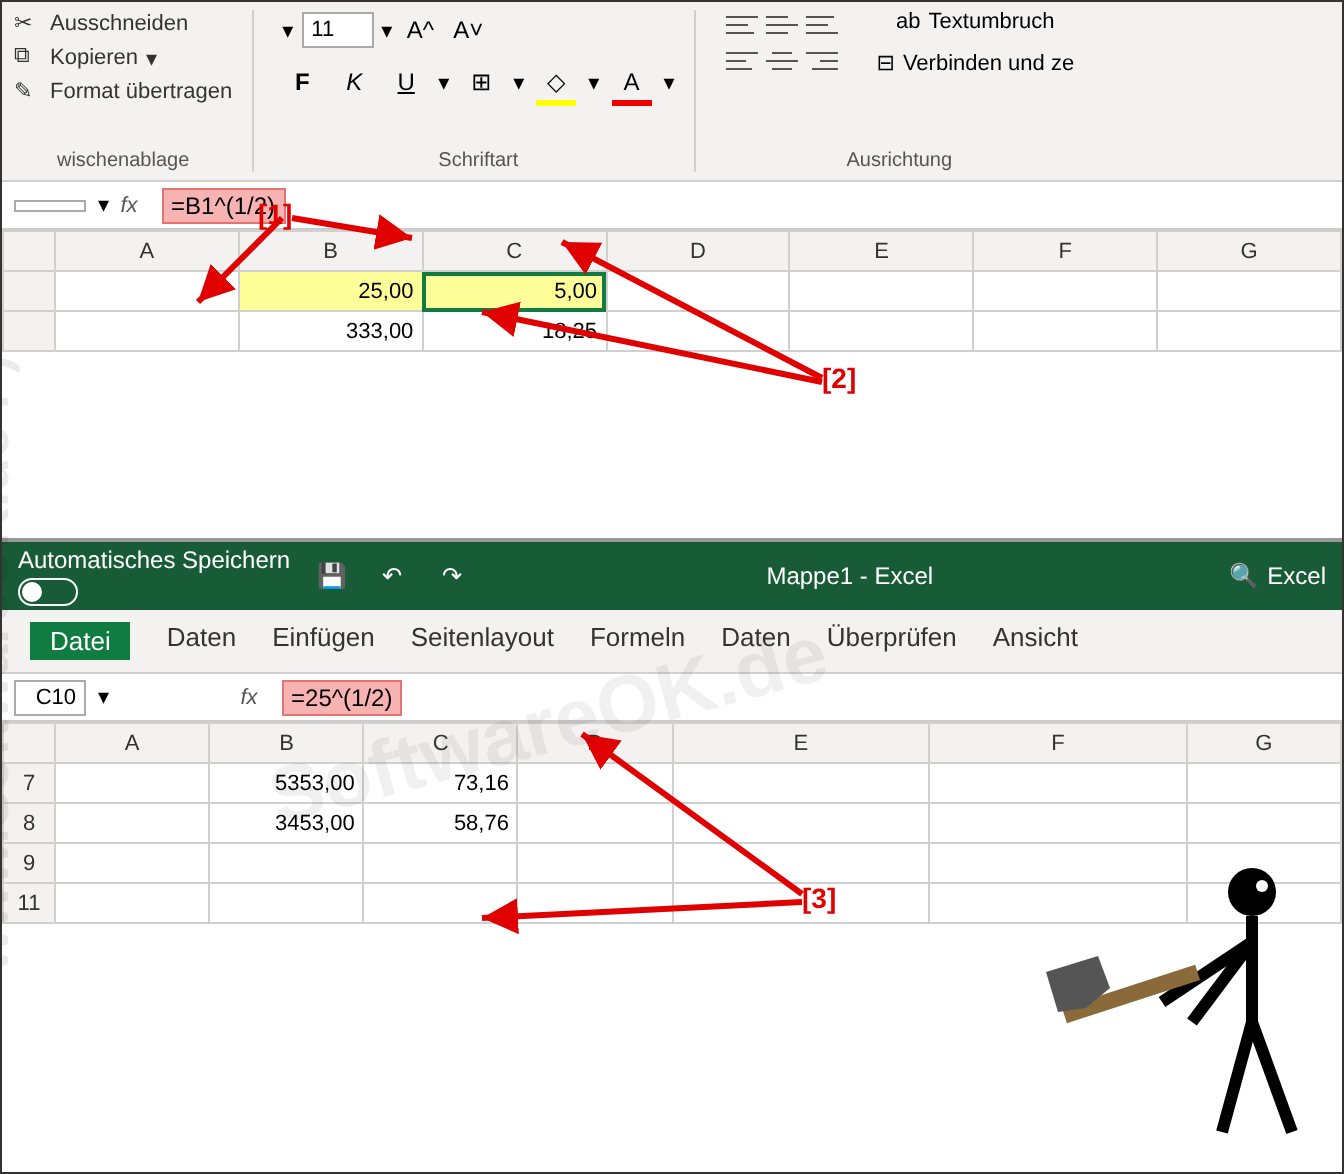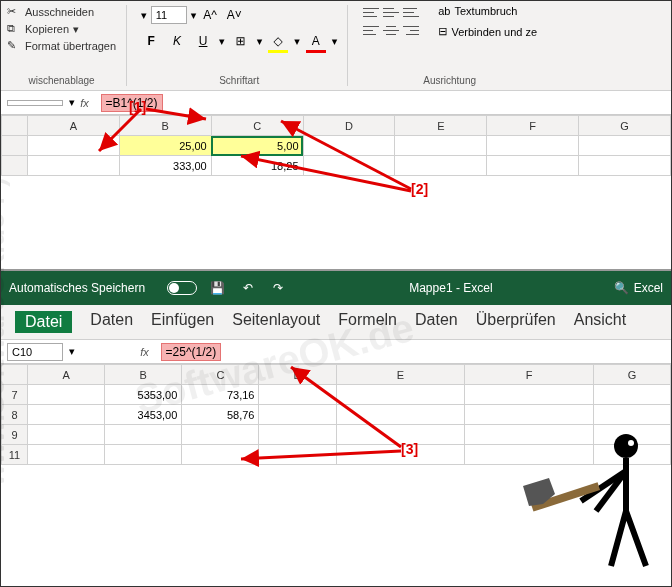--- a/index.html
+++ b/index.html
@@ -39,35 +39,35 @@
 .clip-item .ico { width: 14px; height: 14px; display: inline-block; }
 .font-row1 { display: flex; gap: 4px; align-items: center; }
 .font-name { width: 90px; border: 1px solid #aaa; background: #fff; padding: 2px 4px; font-size: 11px; }
 .font-size { width: 36px; border: 1px solid #aaa; background: #fff; padding: 2px 4px; font-size: 11px; }
 .font-row2 { display: flex; gap: 6px; align-items: center; margin-top: 6px; }
 .fbtn { width: 20px; height: 20px; display: flex; align-items: center; justify-content: center; cursor: pointer; font-size: 12px; }
 .fbtn.bold { font-weight: bold; }
 .fbtn.ital { font-style: italic; }
 .fbtn.und { text-decoration: underline; }
 .align-grid { display: flex; gap: 18px; }
-.align-col { display: flex; flex-direction: column; gap: 4px; }
+.align-col { display: flex; flex-direction: column; gap: 4px; align-items: center; }
 .align-btns { display: flex; gap: 2px; }
 .ab { width: 18px; height: 14px; display: flex; flex-direction: column; justify-content: space-around; cursor: pointer; padding: 1px; }
 .ab span { height: 1px; background: #555; display: block; }
 .align-text-item { display: flex; align-items: center; gap: 4px; font-size: 11px; }
 
 
 .formula-row {
   display: flex;
   align-items: center;
   border-bottom: 1px solid #ccc;
   height: 24px;
   background: #fff;
 }
-.namebox { width: 56px; border: 1px solid #aaa; background: #fff; padding: 2px 4px; margin: 2px 6px; font-size: 11px; }
+.namebox { width: 36px; border: 1px solid #aaa; background: #fff; padding: 2px 4px; margin: 2px 6px; font-size: 11px; text-align: right; }
 .fx-ico { width: 20px; text-align: center; font-style: italic; color: #555; font-size: 11px; }
 .formula-input {
   flex: 1;
   padding: 2px 6px;
   font-size: 12px;
 }
 .formula-highlight {
   background: #f7b2b2;
   border: 1px solid #e57373;
   padding: 1px 4px;
@@ -100,36 +100,36 @@
 .titlebar2 {
   background: #185c37;
   color: #fff;
   display: flex;
   align-items: center;
   height: 34px;
   padding: 0 8px;
   gap: 12px;
   font-size: 12px;
 }
-.autosave { display: flex; align-items: flex-start; gap: 22px; }
+.autosave { display: flex; align-items: flex-start; gap: 2px; flex-direction: column; }
 .toggle {
   width: 30px; height: 14px; border: 1px solid #fff; border-radius: 7px; position: relative;
 }
 .toggle::after { content: ""; position: absolute; left: 1px; top: 1px; width: 10px; height: 10px; border-radius: 50%; background: #fff; }
 .tb-ico { width: 18px; height: 18px; display: flex; align-items: center; justify-content: center; cursor: pointer; }
 .tb-title { flex: 1; text-align: center; }
 .tb-search { display: flex; align-items: center; gap: 4px; }
 
 
 .tabs2 {
   background: #f3f2f1;
   display: flex;
   gap: 18px;
   padding: 6px 14px;
-  font-size: 16px;
+  font-size: 13px;
   border-bottom: 1px solid #d0d0d0;
 }
 .tab2 { cursor: pointer; color: #333; }
 .tab2.file { background: #107c41; color: #fff; padding: 2px 10px; }
 
 
 .annot {
   position: absolute;
   color: #e00000;
   font-weight: bold;

